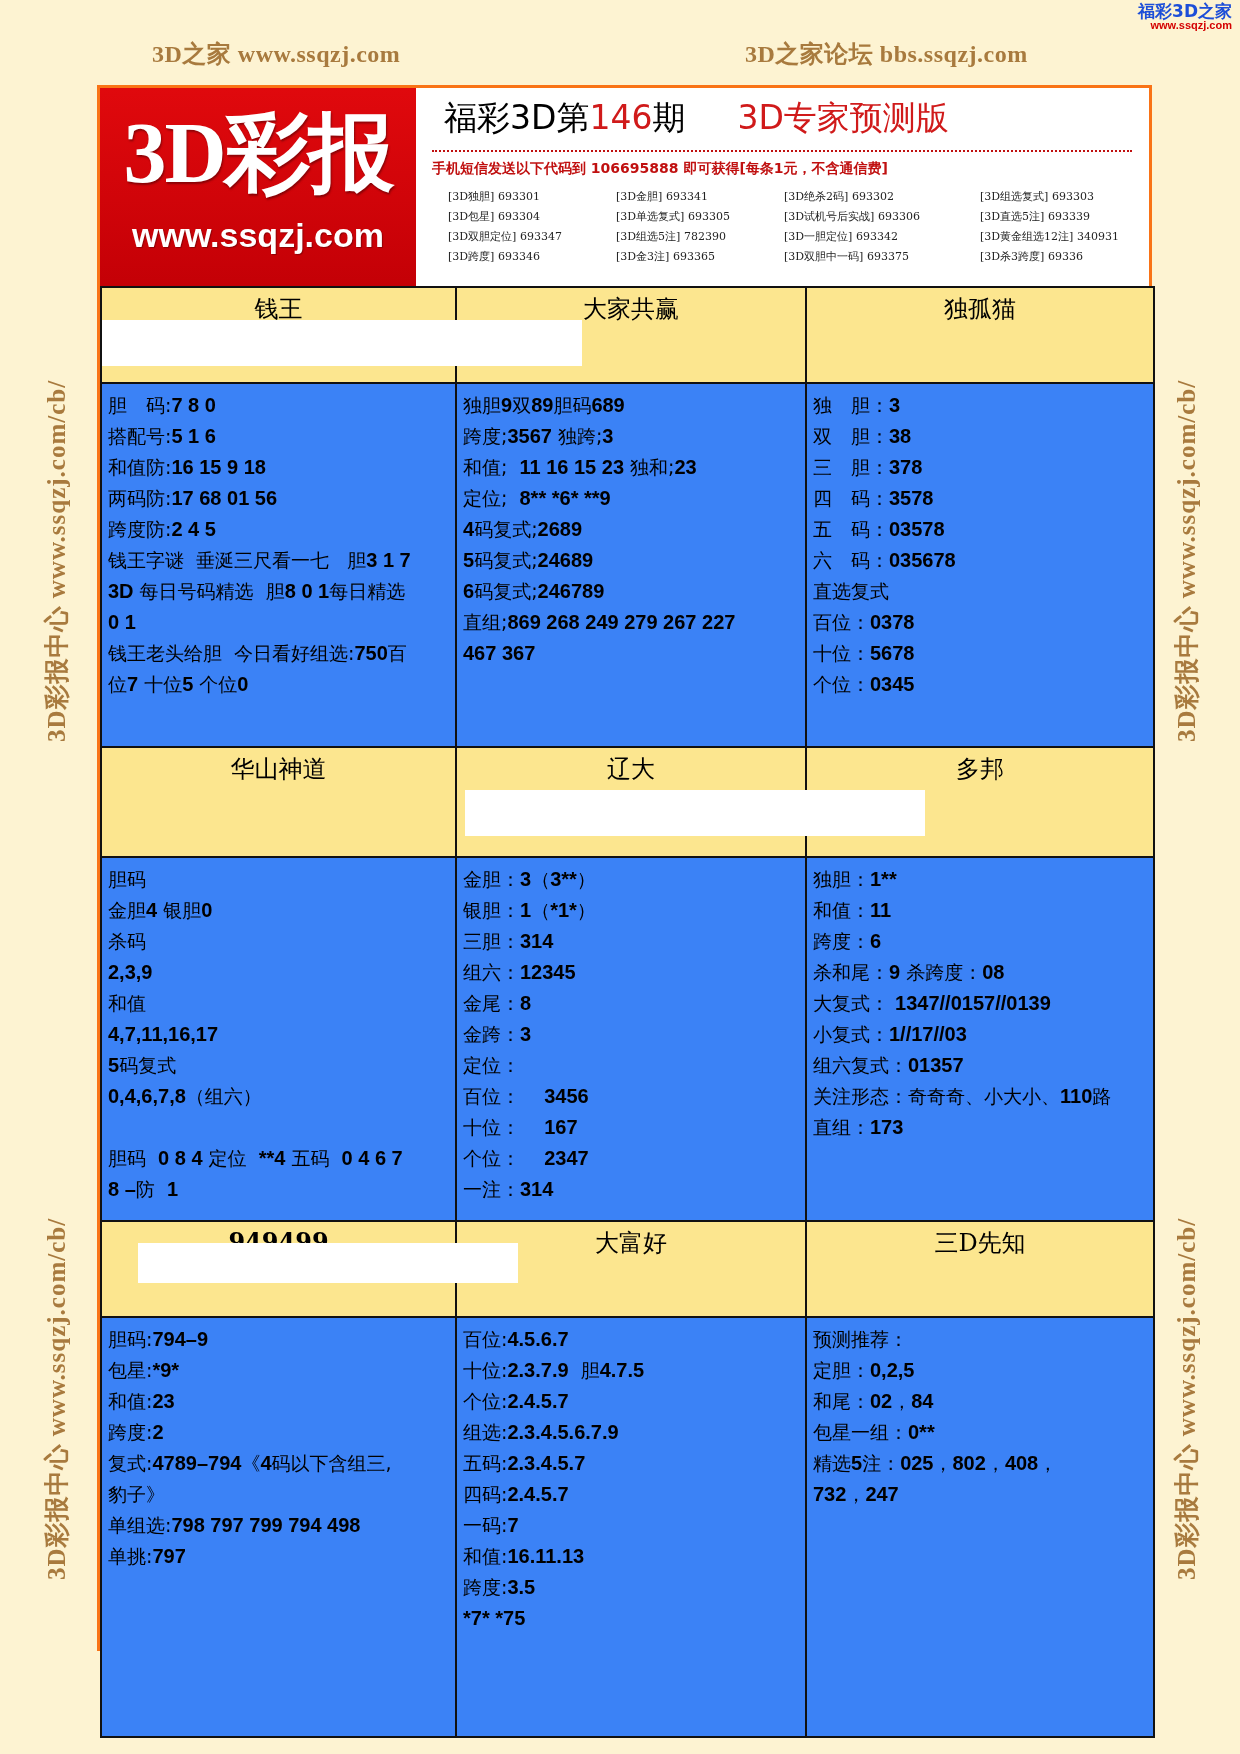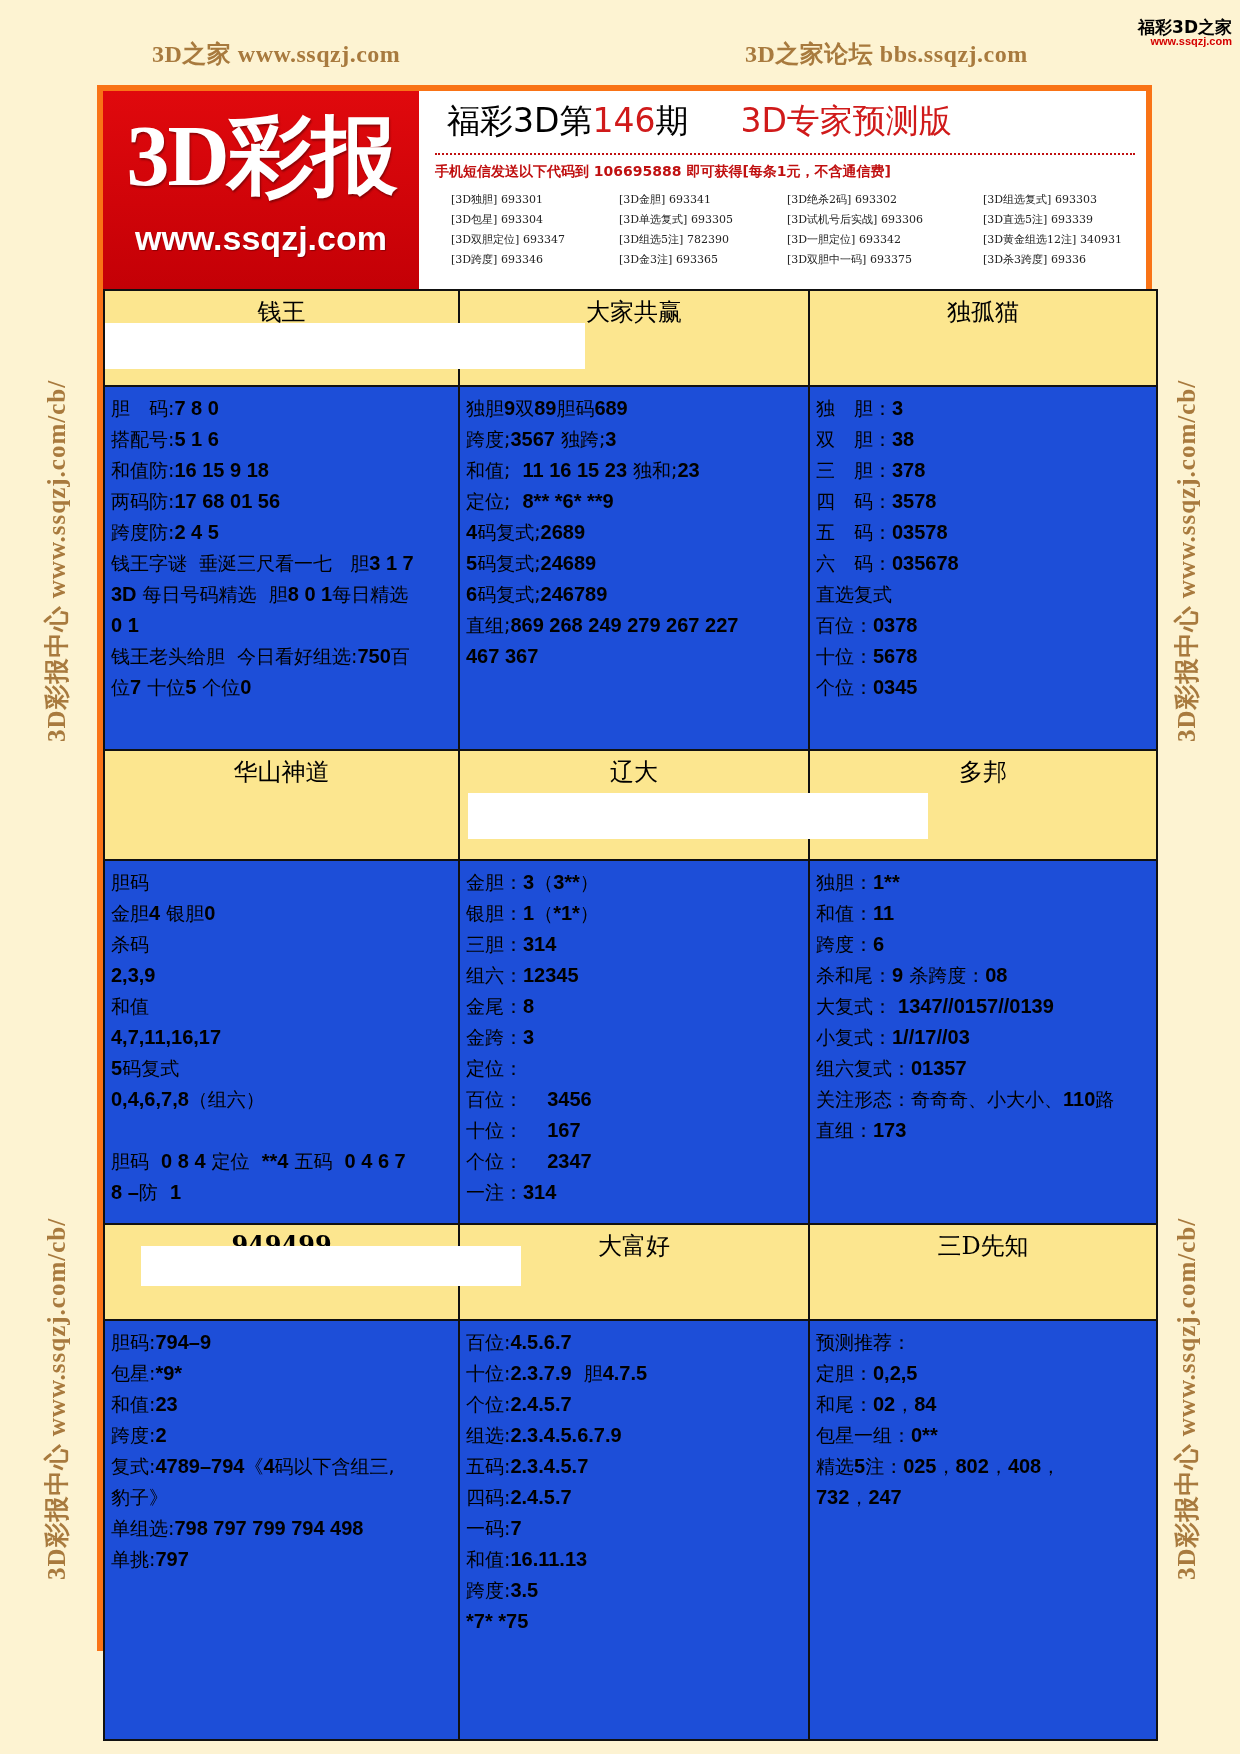--- a/index.html
+++ b/index.html
@@ -15,26 +15,26 @@
   }
   .wm-vert {
     position:absolute; color:#a87a3e; font-family:"Liberation Serif", "DejaVu Serif", serif;
     font-size:25px; font-weight:bold; white-space:nowrap;
     transform-origin:0 0; transform:rotate(-90deg);
     letter-spacing:1px;
   }
   .brand {
     position:absolute; right:8px; top:3px; text-align:right; line-height:1;
   }
-  .brand .b1 { color:#000000; font-weight:bold; font-size:17px; font-family:"DejaVu Sans", sans-serif;margin-top:16px; }
+  .brand .b1 { color:#1d4ed8; font-weight:bold; font-size:17px; font-family:"DejaVu Sans", sans-serif; }
   .brand .b2 { color:#d40000; font-weight:bold; font-size:11px; font-family:"Liberation Sans", sans-serif; }
 
   .sheet {
     position:absolute; left:97px; top:85px; width:1055px; height:1566px;
-    background:#fff; border:6px solid #f97316;
+    background:#fff; border:3px solid #f97316;
     box-sizing:border-box;
   }
   .header {
     position:absolute; left:0; top:0; width:1053px; height:198px;
   }
   .logo {
     position:absolute; left:0; top:0; width:316px; height:198px;
     background:linear-gradient(180deg,#e0090d 0%, #c40006 100%);
     color:#fff; text-align:center;
   }
@@ -62,21 +62,21 @@
 
   table.grid {
     position:absolute; left:0; top:198px; width:1053px; border-collapse:collapse; table-layout:fixed;
   }
   table.grid td { border:2px solid #111; vertical-align:top; padding:0; }
   td.hd {
     background:#fce68f; text-align:center; position:relative;
     font-family:"DejaVu Serif", serif; font-size:24px;
   }
   td.hd .name { display:block; padding-top:5px; }
-  td.body-cell { background:#1d4ed8; padding:6px 6px 4px 6px !important; }
+  td.body-cell { background:#3b82f6; padding:6px 6px 4px 6px !important; }
   .line { font-size:19px; line-height:31px; white-space:pre-wrap; word-break:break-all; }
   .line b { font-family:"Liberation Sans", sans-serif; font-weight:900; font-size:20px; }
   .mask { position:absolute; background:#fff; }
 </style>
 </head>
 <body>
 
 <div class="wm" style="left:152px; top:38px;">3D之家 www.ssqzj.com</div>
 <div class="wm" style="left:745px; top:38px;">3D之家论坛 bbs.ssqzj.com</div>
 <div class="wm" style="left:152px; top:1700px;">3D之家 www.ssqzj.com</div>

